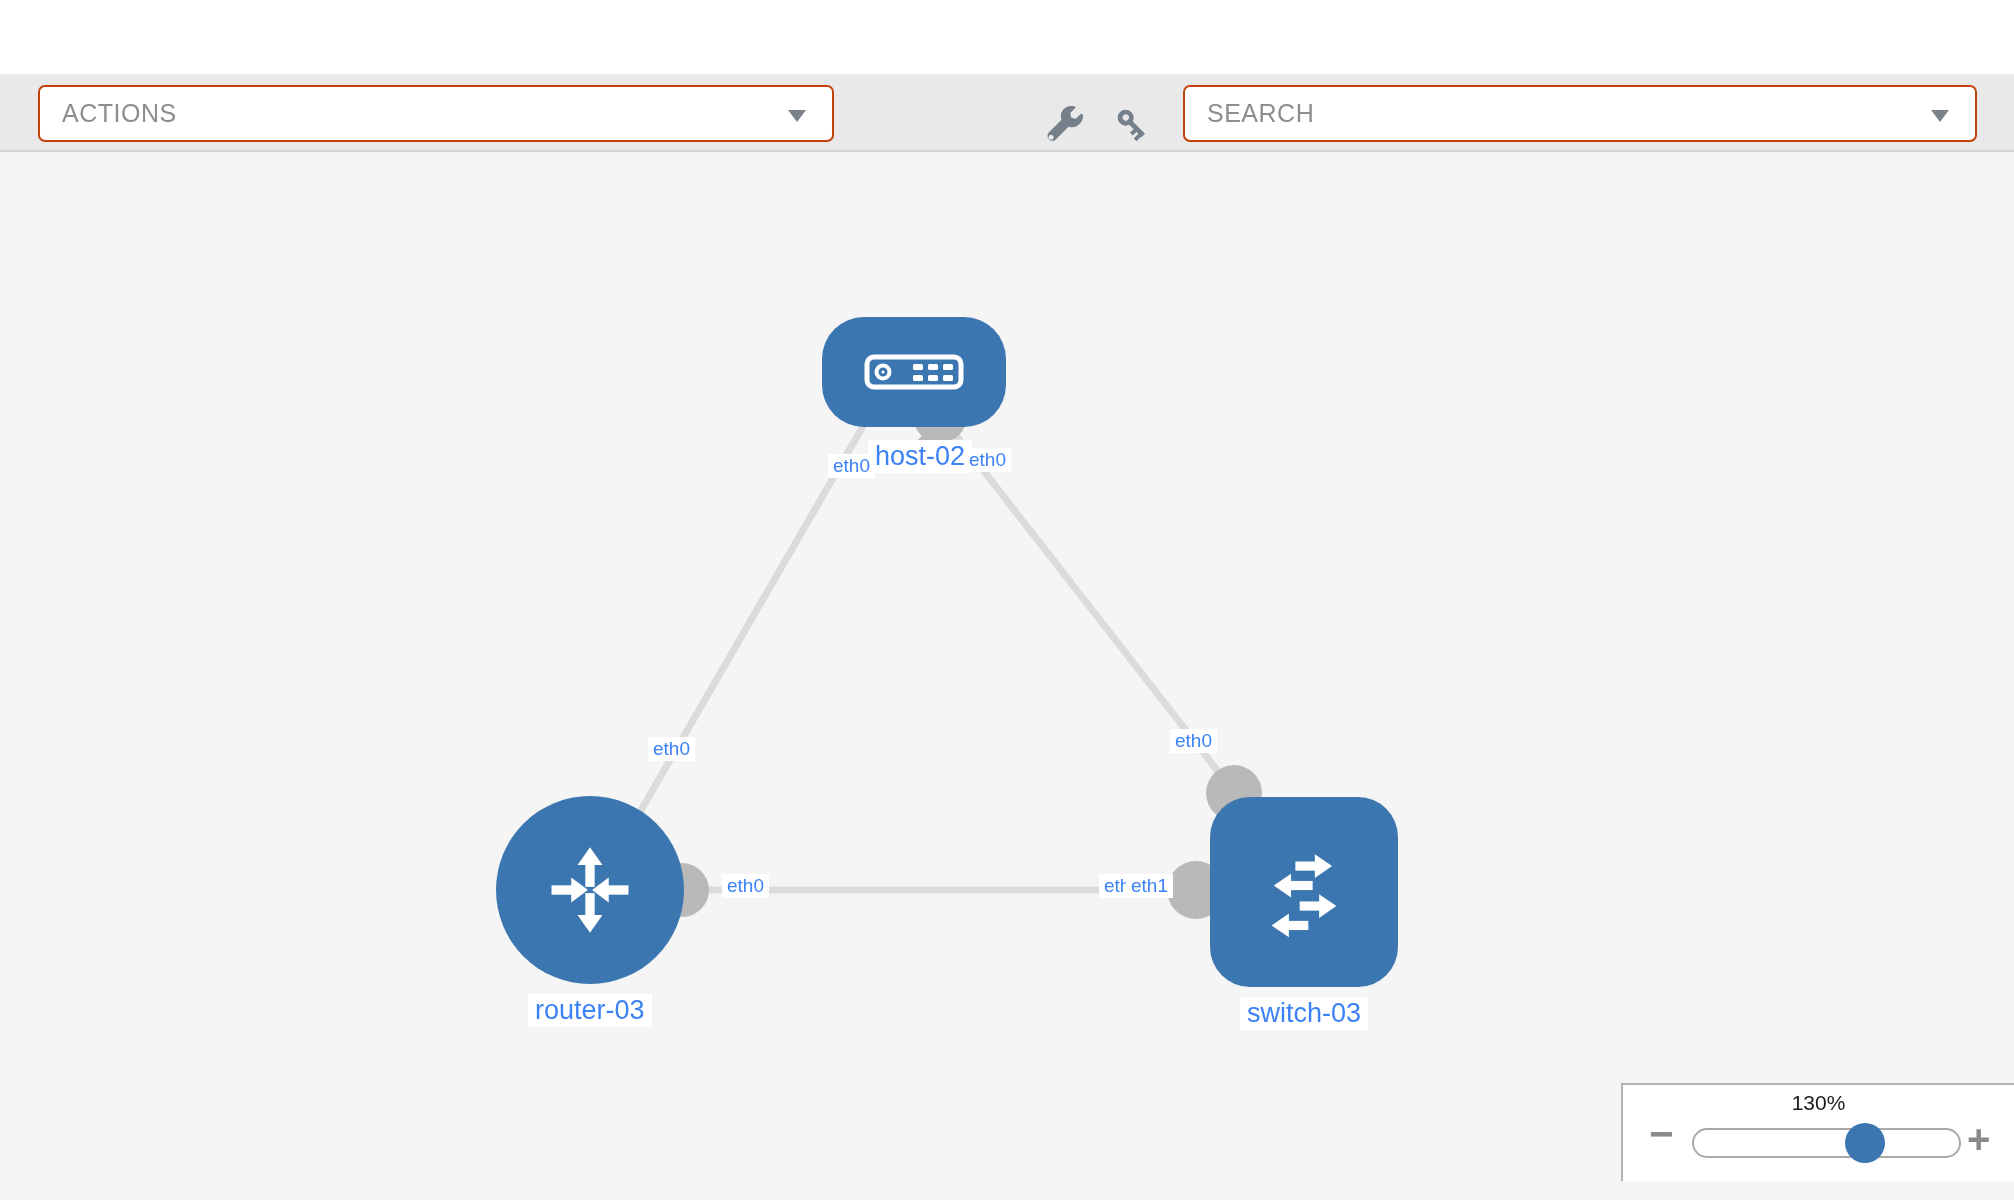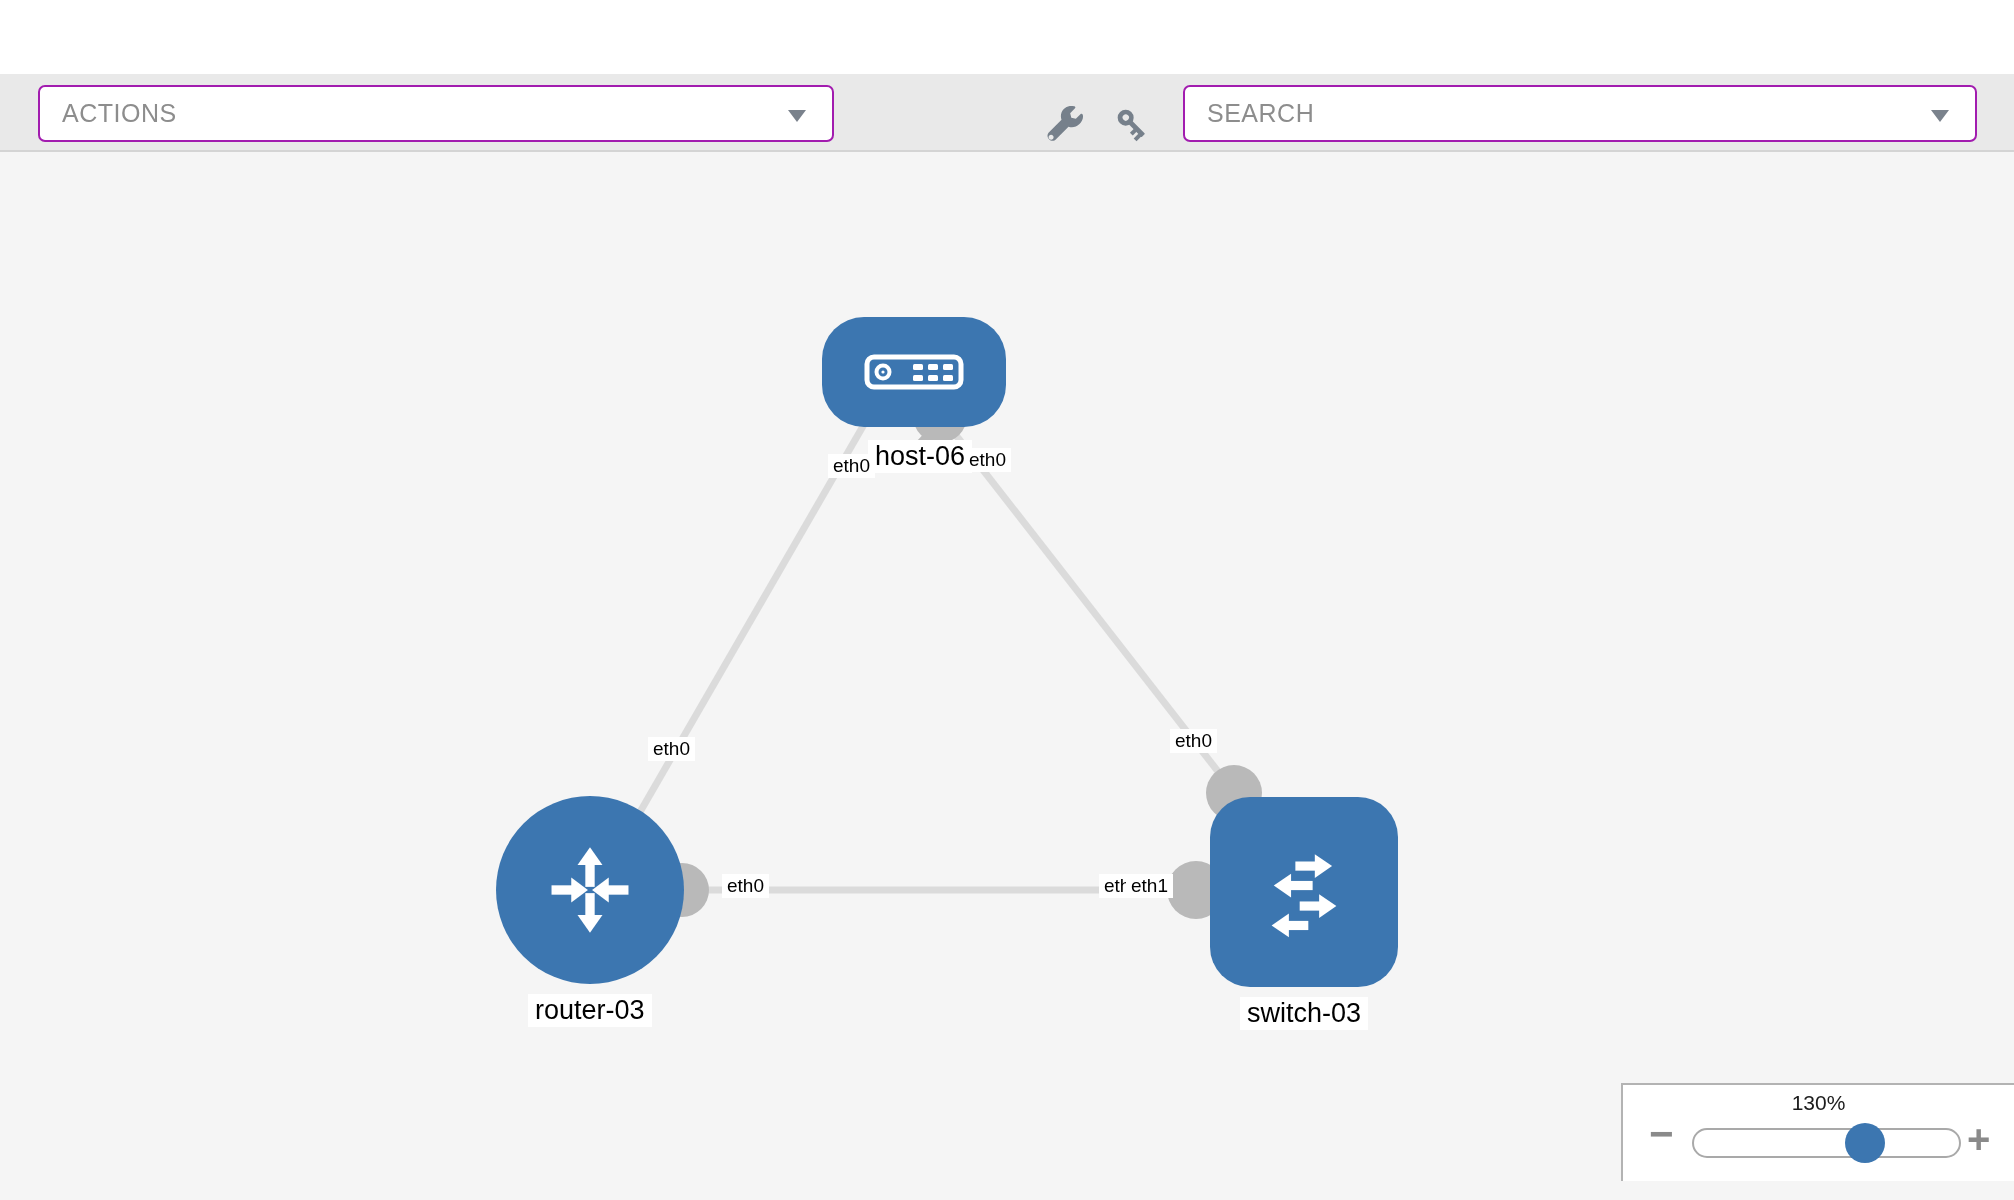--- a/index.html
+++ b/index.html
@@ -7,39 +7,39 @@
   body { font-family:"Liberation Sans", sans-serif; background:#ffffff; }
   .app { position:relative; width:2014px; height:1200px; overflow:hidden; background:#ffffff; }
 
   
   .hdr { position:absolute; left:0; top:0; width:2014px; height:72px; background:#ffffff; border-bottom:2px solid #d8d8d8; }
   .hdr-title { position:absolute; left:38px; top:16px; font-size:29px; font-weight:bold; color:#545454; letter-spacing:0.2px; }
   .close-btn { position:absolute; left:1941px; top:14px; width:40px; height:40px; border-radius:50%; background:#c9c9c9; color:#ffffff; font-size:22px; font-weight:bold; display:flex; align-items:center; justify-content:center; cursor:pointer; }
 
   
   .tbar { position:absolute; left:0; top:74px; width:2014px; height:78px; background:#e9e9e9; border-bottom:2px solid #d4d4d4; }
-  .select { position:absolute; top:11px; height:57px; background:#ffffff; border:2px solid #a21caf; border-radius:7px; display:flex; align-items:center; cursor:pointer; }
+  .select { position:absolute; top:11px; height:57px; background:#ffffff; border:2px solid #c2410c; border-radius:7px; display:flex; align-items:center; cursor:pointer; }
   .select-actions { left:38px; width:796px; }
   .select-search { left:1183px; width:794px; }
   .select-label { margin-left:22px; font-size:25px; color:#8d8d8d; letter-spacing:0.5px; }
   .caret { position:absolute; right:26px; top:23px; width:0; height:0; border-left:9px solid transparent; border-right:9px solid transparent; border-top:12px solid #7a828c; }
   .tool-icon-btn { position:absolute; top:30px; width:44px; height:44px; display:flex; align-items:center; justify-content:center; cursor:pointer; }
   .btn-wrench { left:1043px; }
   .btn-key { left:1112px; }
 
   
   .canvas { position:absolute; left:0; top:152px; width:2014px; height:1048px; background:#f5f5f5; overflow:hidden; }
   .links-svg { position:absolute; left:0; top:0; }
 
   .node { position:absolute; background:#3c76b0; display:flex; align-items:center; justify-content:center; cursor:pointer; }
   .node-host { left:822px; top:165px; width:184px; height:110px; border-radius:42px; }
   .node-router { left:496px; top:644px; width:188px; height:188px; border-radius:50%; }
   .node-switch { left:1210px; top:645px; width:188px; height:190px; border-radius:40px; }
 
-  .chip { position:absolute; background:#ffffff; color:#000000; white-space:nowrap; }
+  .chip { position:absolute; background:#ffffff; color:#3b82f6; white-space:nowrap; }
   .node-label { font-size:27px; padding:1px 7px; }
   .if-label { font-size:19px; padding:1px 5px; }
 
   
   .zoom-panel { position:absolute; left:1621px; top:1083px; width:393px; height:98px; background:#ffffff; border-left:2px solid #b3b3b3; border-top:2px solid #b3b3b3; }
   .zoom-level { position:absolute; left:0; top:6px; width:100%; text-align:center; font-size:21px; color:#1c1c1c; }
   .zoom-out { position:absolute; left:26px; top:28px; font-size:42px; font-weight:bold; color:#8a8a8a; cursor:pointer; line-height:42px; }
   .zoom-in { position:absolute; left:344px; top:34px; font-size:40px; font-weight:bold; color:#8a8a8a; cursor:pointer; line-height:40px; }
   .zoom-track { position:absolute; left:69px; top:43px; width:269px; height:30px; background:#ffffff; border:2px solid #a9a9a9; border-radius:15px; cursor:pointer; }
   .zoom-thumb { position:absolute; left:222px; top:38px; width:40px; height:40px; border-radius:50%; background:#3c76b0; cursor:grab; }
@@ -130,21 +130,21 @@
           <line x1="58" y1="44" x2="35" y2="44"></line>
           <polygon points="22,44 38,33 38,55" stroke="none"></polygon>
           <line x1="46" y1="63" x2="67" y2="63"></line>
           <polygon points="80,63 64,52 64,74" stroke="none"></polygon>
           <line x1="54" y1="81" x2="33" y2="81"></line>
           <polygon points="20,81 36,70 36,92" stroke="none"></polygon>
         </g>
       </svg>
     </div>
 
-    <div class="chip node-label" style="left:868px; top:288px;">host-06</div>
+    <div class="chip node-label" style="left:868px; top:288px;">host-02</div>
     <div class="chip node-label" style="left:528px; top:842px;">router-03</div>
     <div class="chip node-label" style="left:1240px; top:845px;">switch-03</div>
 
     <div class="chip if-label" style="left:828px; top:302px;">eth0</div>
     <div class="chip if-label" style="left:964px; top:296px;">eth0</div>
     <div class="chip if-label" style="left:648px; top:585px;">eth0</div>
     <div class="chip if-label" style="left:722px; top:722px;">eth0</div>
     <div class="chip if-label" style="left:1099px; top:722px;">eth0</div>
     <div class="chip if-label" style="left:1126px; top:722px;">eth1</div>
     <div class="chip if-label" style="left:1170px; top:577px;">eth0</div>

